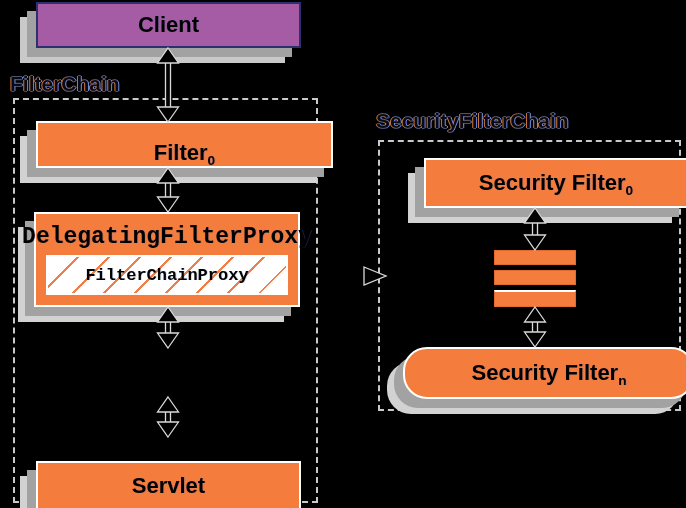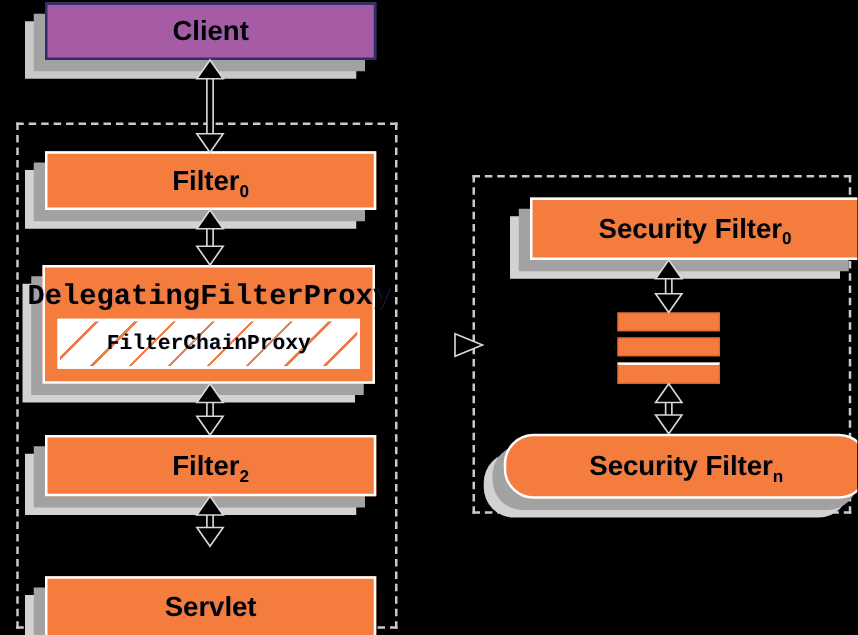--- a/index.html
+++ b/index.html
@@ -62,39 +62,38 @@
 </style>
 </head>
 <body>
 
 <div id="stage">
 
   <div class="chain-container" style="left:13px; top:98px; width:305px; height:405px;"></div>
 
   <div class="chain-container" style="left:378px; top:140px; width:303px; height:271px;"></div>
 
+  <div class="chain-title" style="left:10px; top:72px;">FilterChain</div>
+  <div class="chain-title" style="left:376px; top:109px;">SecurityFilterChain</div>
 
   <div class="box client-box" style="left:36px; top:2px; width:265px; height:46px;">
     <span class="box-label">Client</span>
   </div>
 
-  <div class="box obox" style="left:36px; top:121px; width:265px; height:47px;">
+  <div class="box obox" style="left:36px; top:121px; width:297px; height:47px;align-items:flex-end;">
     <span class="box-label"><span>Filter</span><sub>0</sub></span>
   </div>
 
   <div class="box obox dfp" style="left:34px; top:212px; width:266px; height:95px;">
     <div class="dfp-label box-label">DelegatingFilterProxy</div>
     <div class="fcp">
       <span class="box-label">FilterChainProxy</span>
     </div>
   </div>
 
-  <div class="box obox" style="left:36px; top:348px; width:265px; height:49px;">
-    <span class="box-label"><span>Filter</span><sub>2</sub></span>
-  </div>
 
   <div class="box obox" style="left:36px; top:461px; width:265px; height:49px;">
     <span class="box-label">Servlet</span>
   </div>
 
   <div class="box obox" style="left:424px; top:158px; width:264px; height:50px;">
     <span class="box-label"><span>Security Filter</span><sub>0</sub></span>
   </div>
 
   <div class="bar" style="left:494px; top:250px;"></div>

